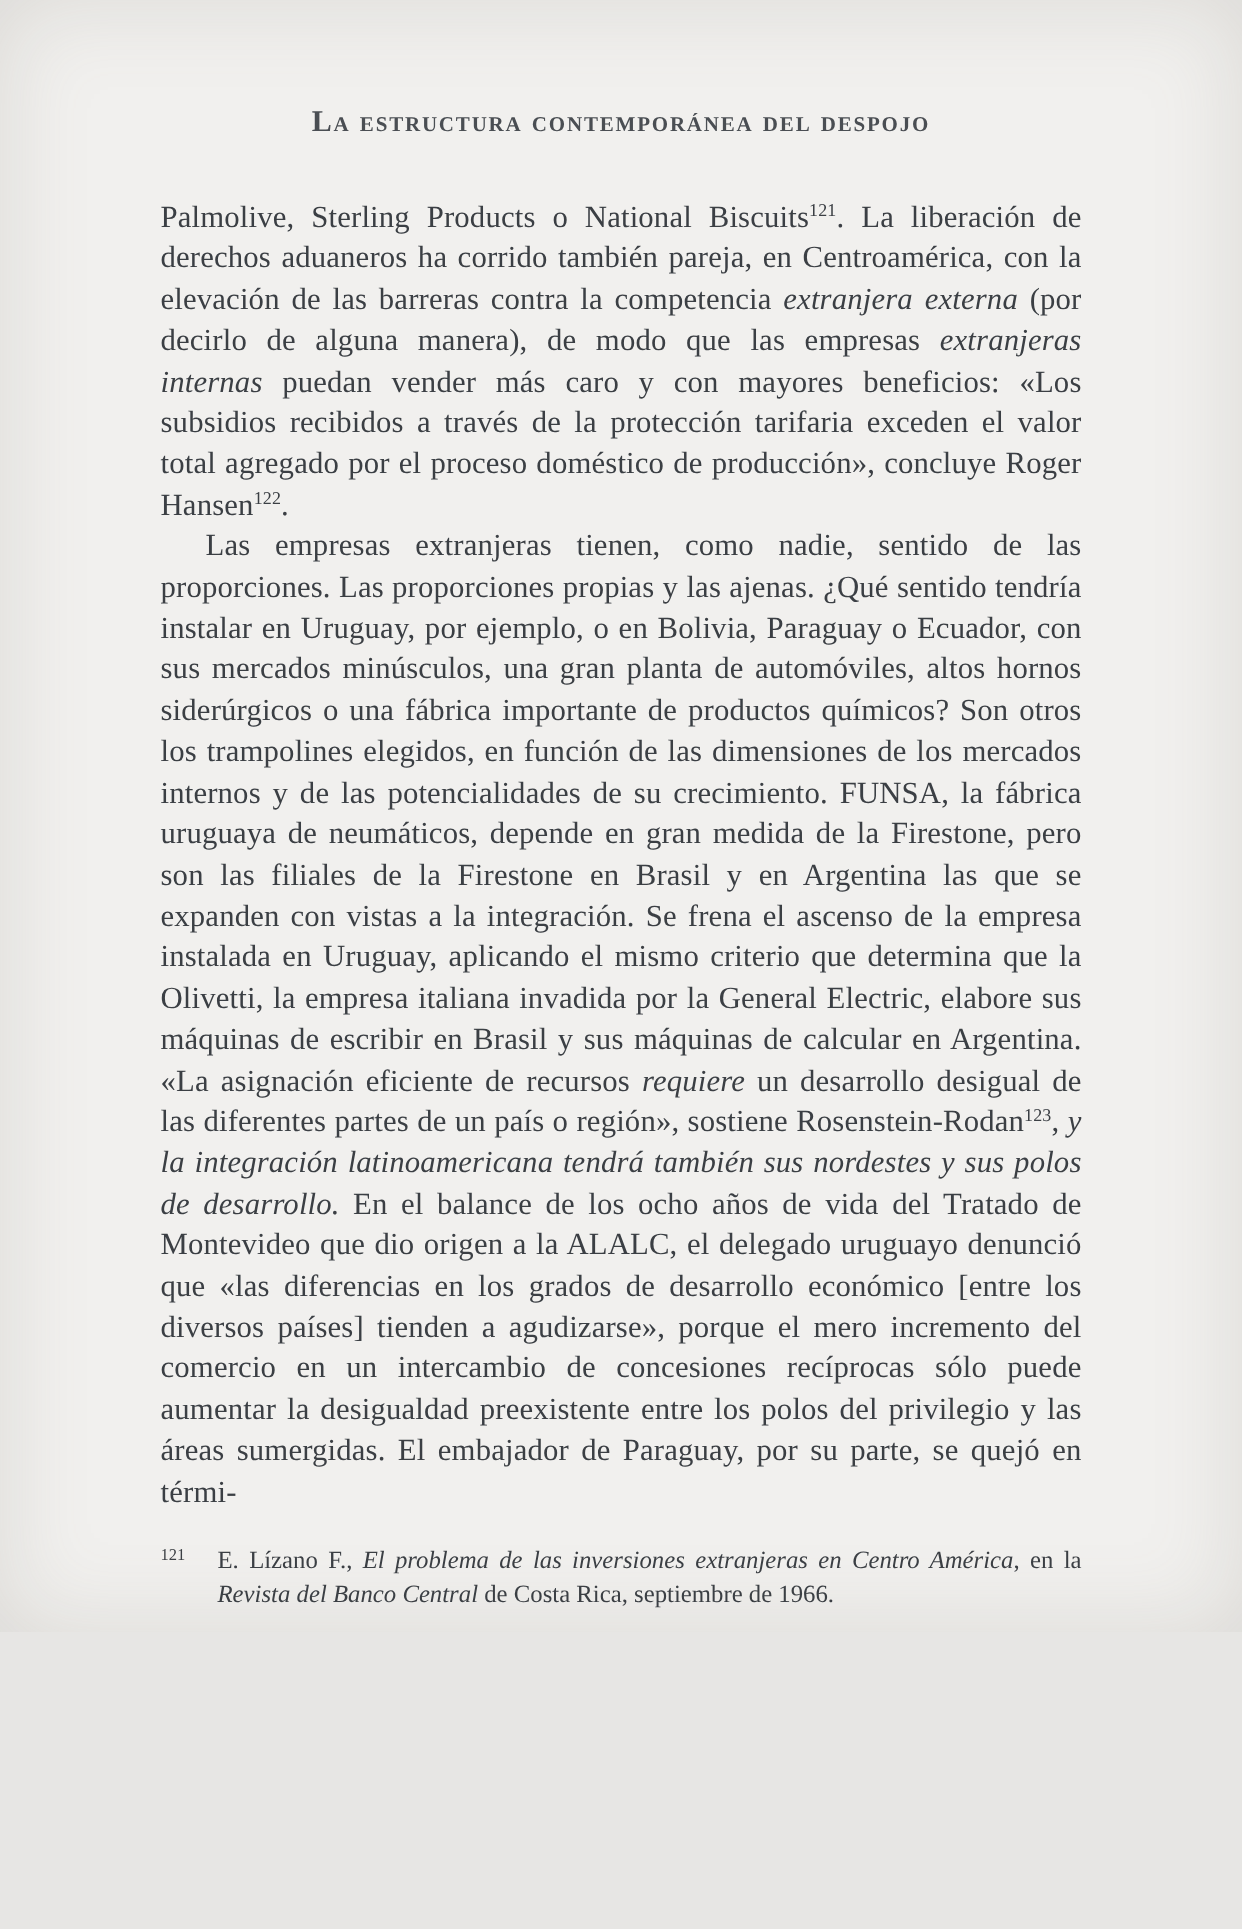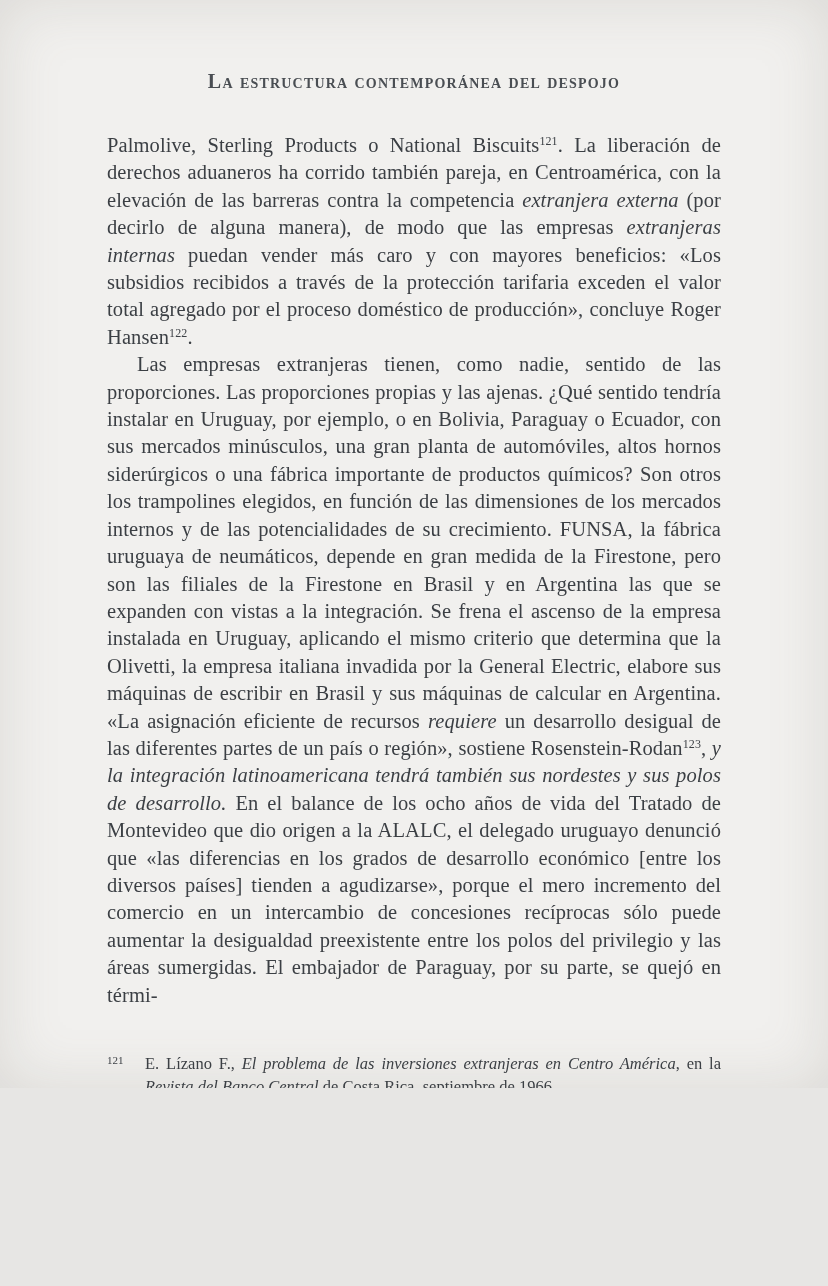--- a/index.html
+++ b/index.html
@@ -44,21 +44,21 @@
   .body-text p.para.indent{ text-indent:30px; }
   .it{ font-style:italic; }
   sup{
     font-size:12px;
     line-height:0;
     vertical-align:baseline;
     position:relative;
     top:-7px;
   }
   .footnotes{
-    margin-top:44px;
+    margin-top:20px;
   }
   .footnote{
     font-size:16.5px;
     line-height:22.5px;
     text-align:justify;
     padding-left:38px;
     text-indent:-38px;
     margin:0;
   }
   .fn-marker{

